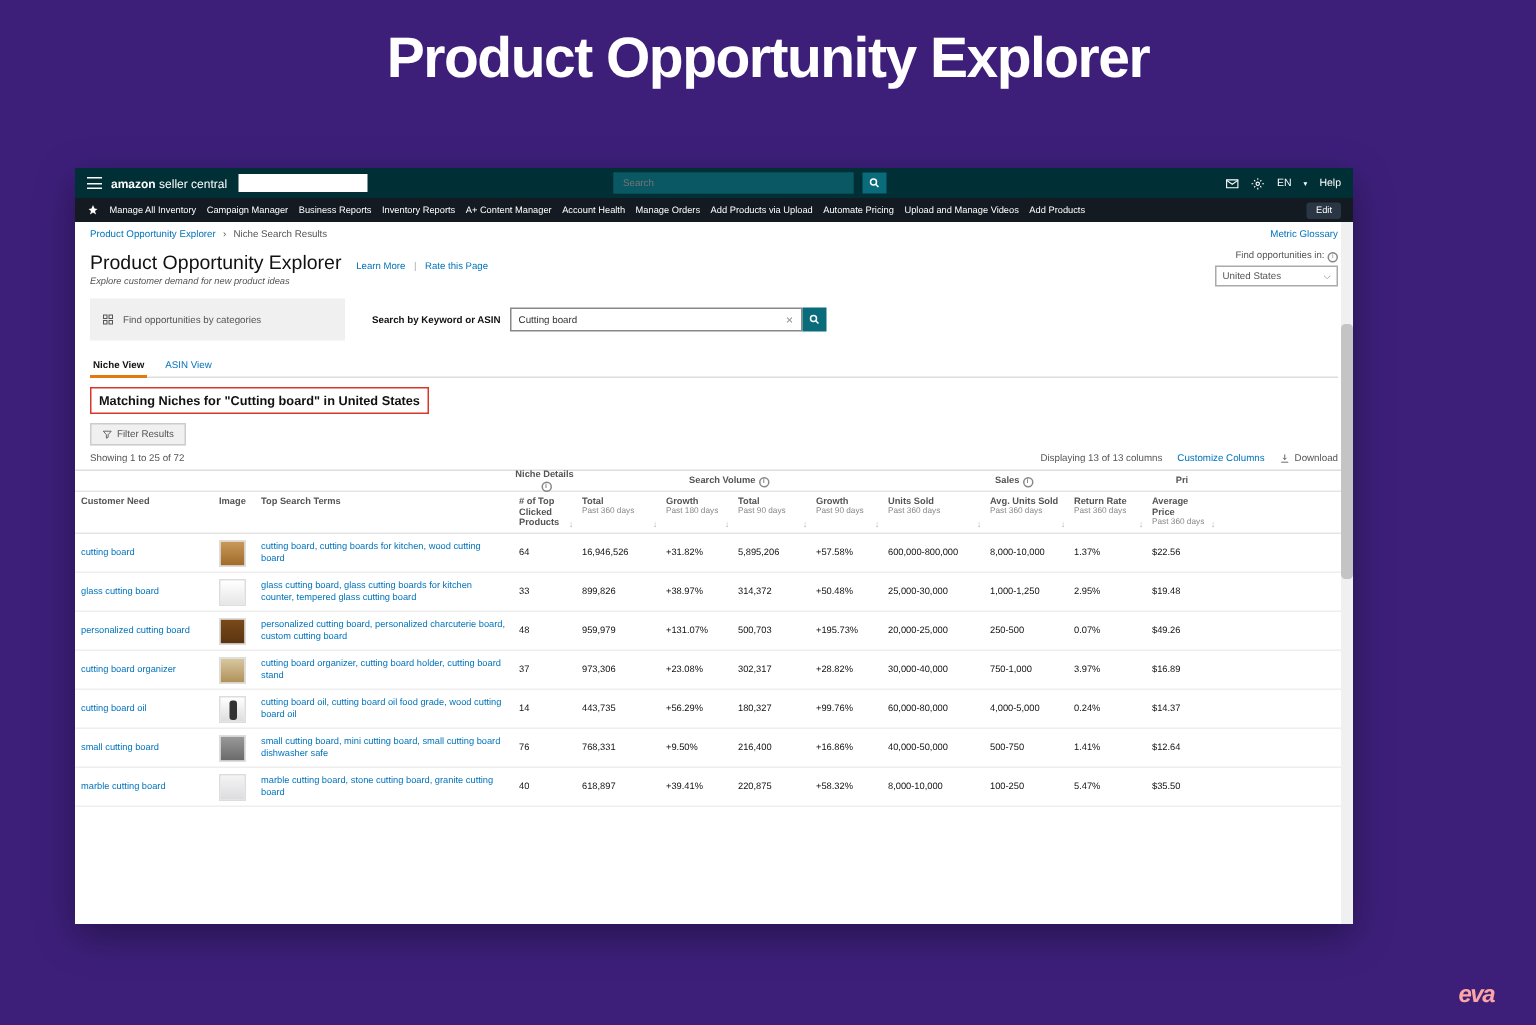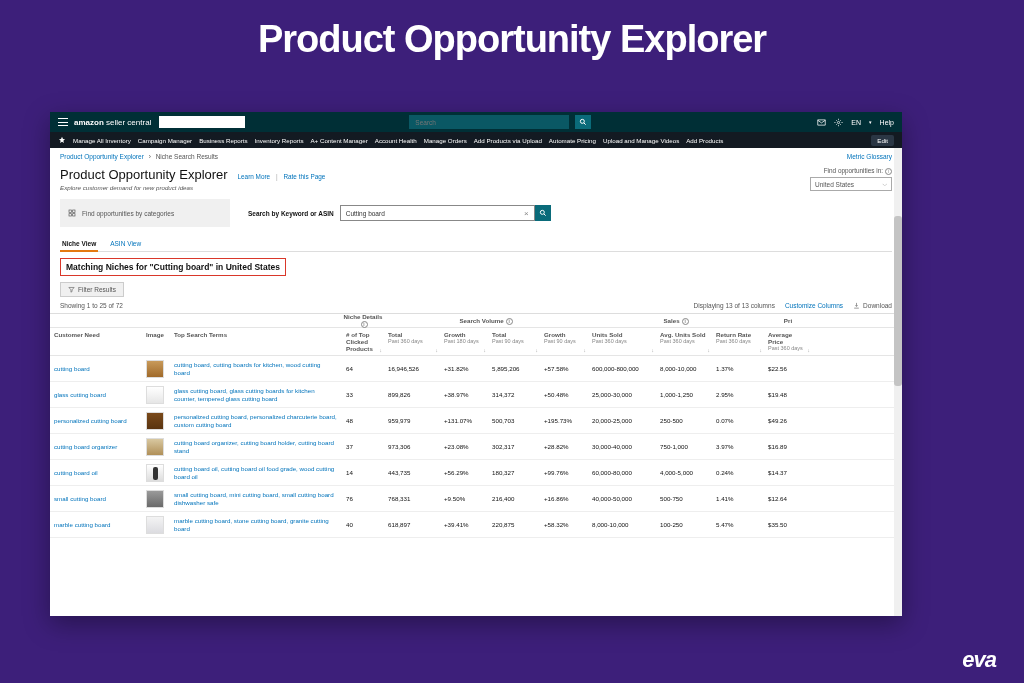--- a/index.html
+++ b/index.html
@@ -67,21 +67,21 @@
 .t-glass{background:linear-gradient(#fff,#e6e6e6)}
 .t-wood{background:linear-gradient(#7a4a1a,#5a3410)}
 .t-org{background:linear-gradient(#d8c8a0,#b09058)}
 .t-oil{background:linear-gradient(#fff,#ddd);position:relative}
 .t-oil::after{content:"";position:absolute;left:6px;top:2px;width:5px;height:13px;background:#333;border-radius:2px}
 .t-small{background:linear-gradient(#9a9a9a,#6a6a6a)}
 .t-marble{background:linear-gradient(#f4f4f4,#dcdce0)}
 .scrollbar{position:absolute;right:0;top:36px;bottom:0;width:8px;background:#f0f0f0}
 .scrollbar .thumb-sb{position:absolute;top:68px;width:100%;height:170px;background:#c4c4c4;border-radius:3px}
 .info{display:inline-block;width:7px;height:7px;border:1px solid #888;border-radius:50%;font-size:4.8px;line-height:5px;text-align:center;color:#888;margin-left:2px}
-.eva{position:absolute;right:28px;bottom:10px;color:#ffffff;font-size:22px;font-weight:700;font-style:italic;letter-spacing:-1px}
+.eva{position:absolute;right:28px;bottom:10px;color:#fca5a5;font-size:16px;font-weight:700;font-style:italic;letter-spacing:-1px}
 svg{display:block}
 </style>
 </head>
 <body>
 
 <div class="slide-title">Product Opportunity Explorer</div>
 
 <div class="shot">
 
   

